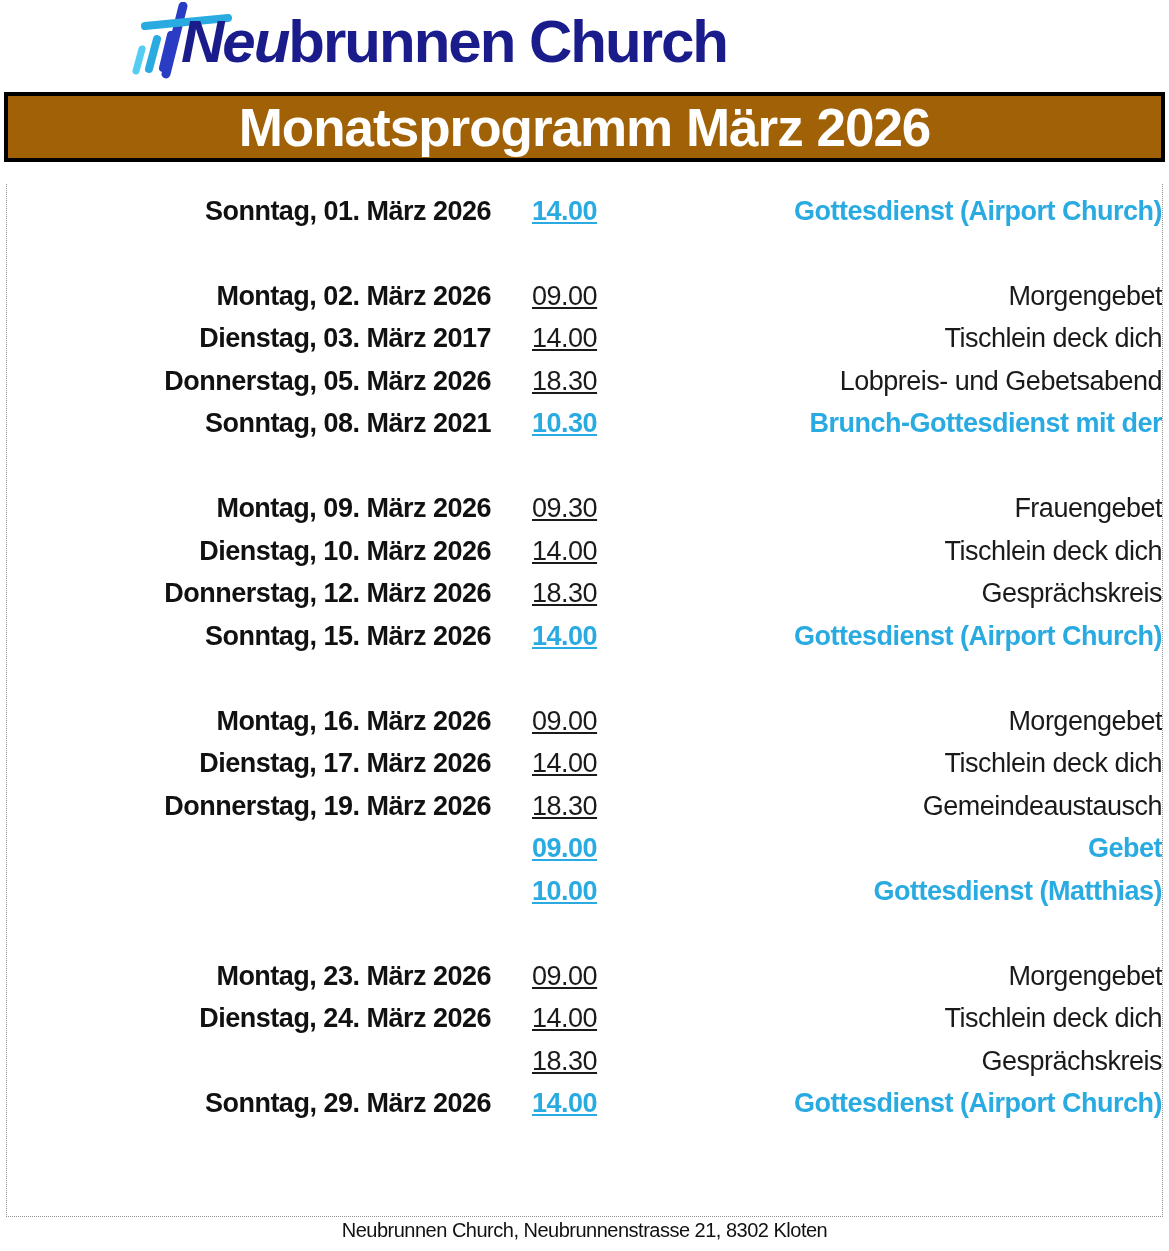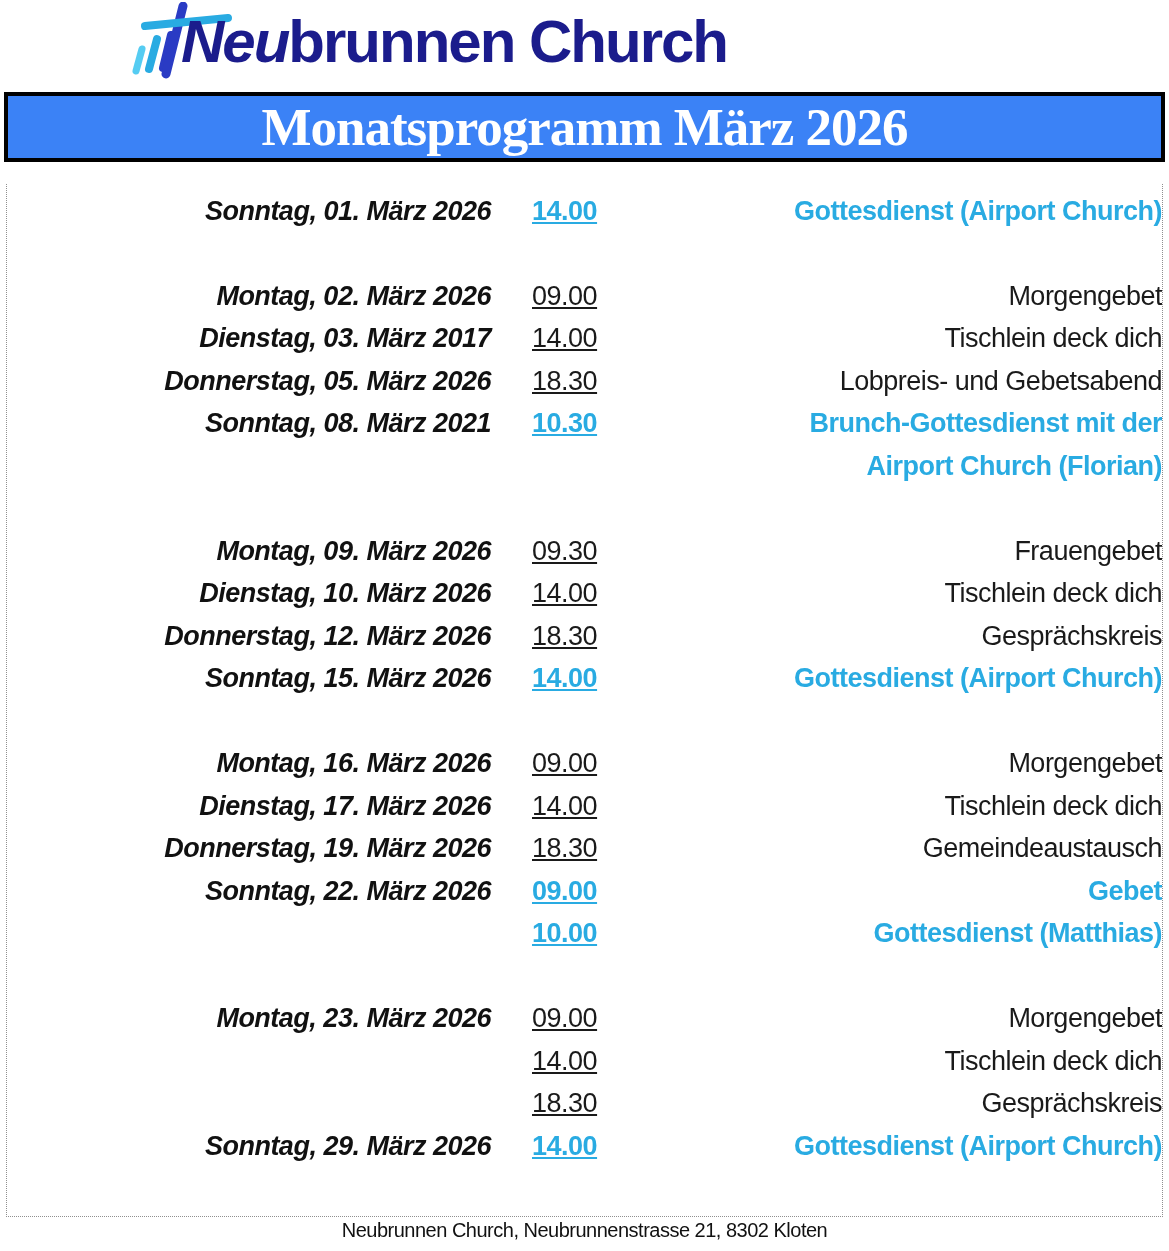--- a/index.html
+++ b/index.html
@@ -39,25 +39,24 @@
     letter-spacing: -2px;
     white-space: nowrap;
   }
   .brand .it { font-style: italic; margin-top: 36px; }
 
   
   .banner {
     margin: 0 4px;
     height: 62px;
     border: 4px solid #000000;
-    background: #3b82f6;
+    background: #a16207;
     display: flex;
     align-items: center;
     justify-content: center;
-    font-family: Liberation Serif, serif;
   }
   .banner-title {
     color: #ffffff;
     font-weight: bold;
     font-size: 53px;
     letter-spacing: -1px;
     white-space: nowrap;
   }
 
   
@@ -80,21 +79,20 @@
   }
   .row.spacer { height: 42.5px; }
   .cell { white-space: nowrap; overflow: visible; }
   .date {
     grid-column: 1;
     text-align: right;
     font-weight: bold;
     color: #111111;
     font-size: 27px;
     letter-spacing: -0.5px;
-    font-style: italic;
   }
   .time {
     grid-column: 3;
     text-align: left;
     color: #1a1a1a;
     font-size: 27px;
     letter-spacing: -0.5px;
     text-decoration: underline;
   }
   .event {
@@ -170,25 +168,20 @@
     <span class="cell time">18.30</span>
     <span class="cell event">Lobpreis- und Gebetsabend</span>
   </div>
 
   <div class="row hl">
     <span class="cell date">Sonntag, 08. März 2021</span>
     <span class="cell time">10.30</span>
     <span class="cell event">Brunch-Gottesdienst mit der</span>
   </div>
 
-  <div class="row hl">
-    <span class="cell date"></span>
-    <span class="cell time"></span>
-    <span class="cell event">Airport Church (Florian)</span>
-  </div>
 
   <div class="row spacer">
     <span class="cell date"></span>
     <span class="cell time"></span>
     <span class="cell event"></span>
   </div>
 
   <div class="row">
     <span class="cell date">Montag, 09. März 2026</span>
     <span class="cell time">09.30</span>
@@ -231,21 +224,20 @@
     <span class="cell event">Tischlein deck dich</span>
   </div>
 
   <div class="row">
     <span class="cell date">Donnerstag, 19. März 2026</span>
     <span class="cell time">18.30</span>
     <span class="cell event">Gemeindeaustausch</span>
   </div>
 
   <div class="row hl">
-    <span class="cell date">Sonntag, 22. März 2026</span>
     <span class="cell time">09.00</span>
     <span class="cell event">Gebet</span>
   </div>
 
   <div class="row hl">
     <span class="cell date"></span>
     <span class="cell time">10.00</span>
     <span class="cell event">Gottesdienst (Matthias)</span>
   </div>
 
@@ -255,20 +247,21 @@
     <span class="cell event"></span>
   </div>
 
   <div class="row">
     <span class="cell date">Montag, 23. März 2026</span>
     <span class="cell time">09.00</span>
     <span class="cell event">Morgengebet</span>
   </div>
 
   <div class="row">
+    <span class="cell date">Dienstag, 24. März 2026</span>
     <span class="cell time">14.00</span>
     <span class="cell event">Tischlein deck dich</span>
   </div>
 
   <div class="row">
     <span class="cell time">18.30</span>
     <span class="cell event">Gesprächskreis</span>
   </div>
 
   <div class="row hl">

